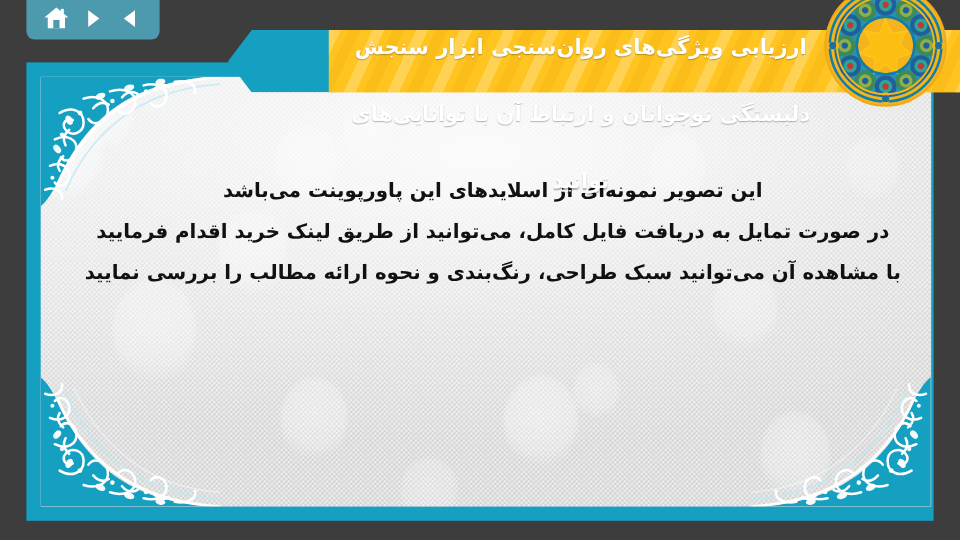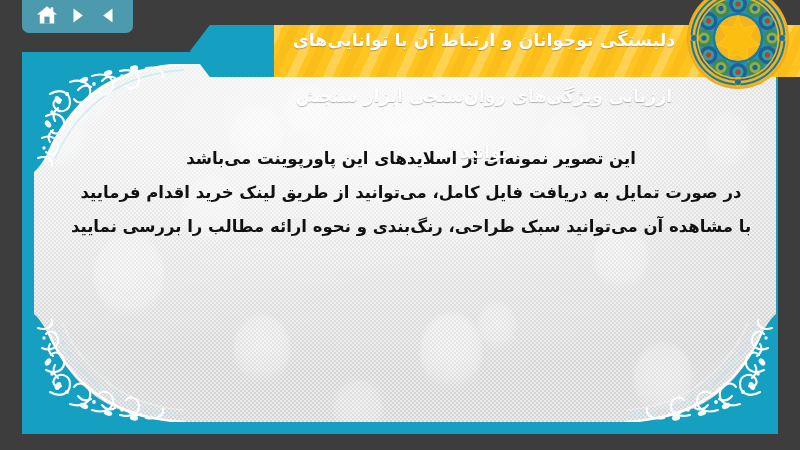--- a/index.html
+++ b/index.html
@@ -314,22 +314,22 @@
         <span class="line">با مشاهده آن می‌توانید سبک طراحی، رنگ‌بندی و نحوه ارائه مطالب را بررسی نمایید</span>
       </div>
 
     </div>
   </div>
 
   <div id="banner-wrap">
     <div id="banner-tail"></div>
     <div id="banner-body"></div>
     <div id="banner-title">
+      <span style="display:block">ارزیابی ویژگی‌های روان‌سنجی ابزار سنجش</span>
       <span style="display:block">دلبستگی نوجوانان و ارتباط آن با توانایی‌های</span>
-      <span style="display:block">ارزیابی ویژگی‌های روان‌سنجی ابزار سنجش</span>
       <span style="display:block">توانید</span>
     </div>
   </div>
 
   <div id="medallion">
     <svg width="104" height="104" viewBox="0 0 104 104" aria-hidden="true">
       <defs>
         <clipPath id="medclip">
             <circle cx="52" cy="52" r="52"></circle>
           </clipPath>

